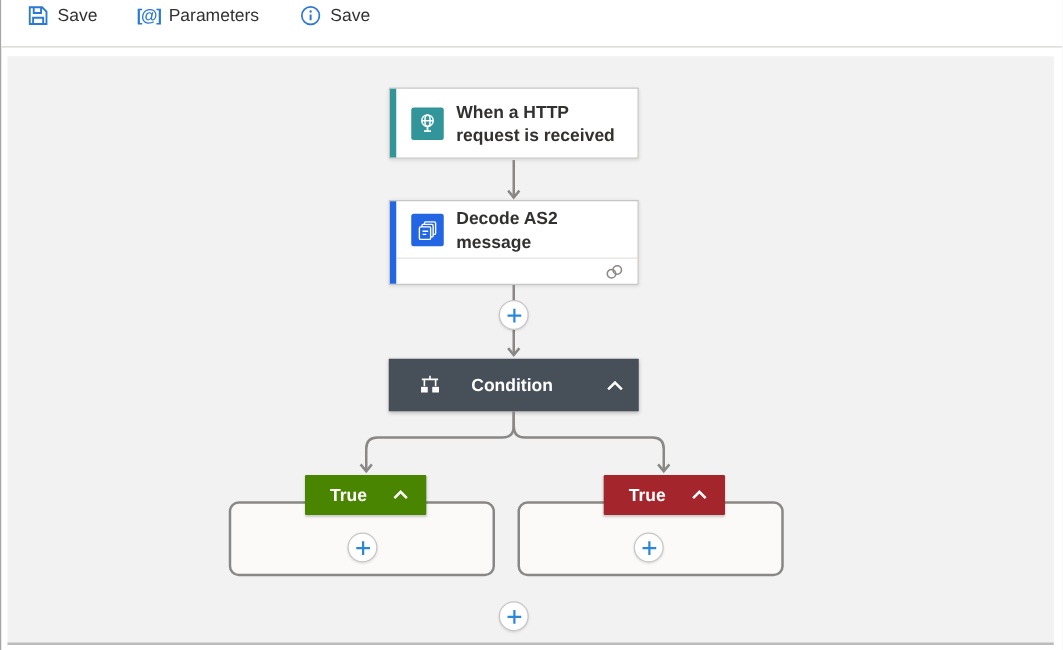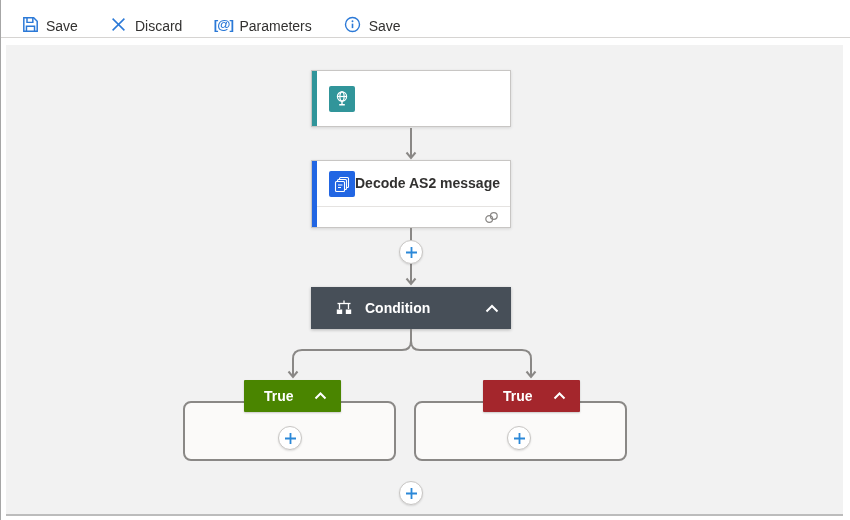--- a/index.html
+++ b/index.html
@@ -13,21 +13,21 @@
   }
 
   
   .toolbar {
     height:38px; background:#ffffff;
     border-bottom:1px solid #d6d4d2;
     display:flex; align-items:center;
     padding-left:18px; gap:28px;
   }
   .tb-btn {
-    display:flex; align-items:flex-end; gap:7px;
+    display:flex; align-items:flex-start; gap:7px;
     background:none; border:none; cursor:pointer;
     font-family:inherit; font-size:14px; color:#323130;
     height:30px; padding:0 2px;
   }
   .tb-icon { display:flex; align-items:center; justify-content:center; width:18px; height:18px; }
   .at-glyph { color:var(--toolbar-icon-blue); font-size:13.5px; font-weight:bold; letter-spacing:-1px; }
 
   
   .canvas {
     position:absolute; left:5px; right:7px; top:45px; bottom:4px;
@@ -50,32 +50,32 @@
   .node-title { font-size:14px; font-weight:600; line-height:19px; color:#323130; }
 
   .trigger-card { left:305px; top:25px; width:200px; height:57px; }
   .trigger-card .accent { background:var(--trigger-accent); }
   .trigger-card .node-icon { background:var(--trigger-accent); }
   .trigger-card .card-row { padding-left:17px; }
 
   .action-card { left:305px; top:115px; width:200px; height:68px; }
   .action-card .accent { background:var(--action-accent); }
   .action-card .node-icon { background:var(--action-accent); }
-  .action-card .title-row { height:45px; flex:0 0 45px; display:flex; align-items:center; gap:0; padding:0 10px 0 17px; }
+  .action-card .title-row { height:45px; flex:0 0 45px; display:flex; align-items:center; gap:10px; padding:0 10px 0 17px; }
   .action-footer {
     flex:1; border-top:1px solid #e5e3e1;
     display:flex; align-items:center; justify-content:flex-end;
     padding-right:10px; margin-left:5px;
   }
 
   .condition-bar {
     position:absolute; left:305px; top:242px; width:200px; height:42px;
     background:var(--condition-bg);
     box-shadow:0 1px 3px rgba(0,0,0,.25);
-    display:flex; align-items:center; gap:12px;
+    display:flex; align-items:center; gap:24px;
     padding:0 12px 0 24px; cursor:pointer;
   }
   .condition-title { color:#ffffff; font-size:14px; font-weight:700; flex:1; }
 
   .branch-label {
     position:absolute; width:97px; height:32px; top:335px;
     display:flex; align-items:center; justify-content:space-between;
     padding:0 14px 0 20px; cursor:pointer; border-radius:1px;
     box-shadow:0 1px 2px rgba(0,0,0,.2);
   }
@@ -107,28 +107,20 @@
     <span class="tb-icon">
       <svg width="17" height="17" viewBox="0 0 16 16" fill="none" stroke="#2B79D7" stroke-width="1.4">
         <path d="M1.7 1.7 H11 L14.3 5 V14.3 H1.7 Z"></path>
         <path d="M4.7 1.9 V6 H10.2 V1.9"></path>
         <path d="M4.2 14.1 V9.6 H11.8 V14.1"></path>
       </svg>
     </span>
     <span>Save</span>
   </button>
 
-  <button class="tb-btn">
-    <span class="tb-icon">
-      <svg width="15" height="15" viewBox="0 0 14 14" fill="none" stroke="#2B79D7" stroke-width="1.4">
-        <path d="M1.5 1.5 L12.5 12.5 M12.5 1.5 L1.5 12.5"></path>
-      </svg>
-    </span>
-    <span>Discard</span>
-  </button>
 
   <button class="tb-btn">
     <span class="tb-icon at-glyph">[@]</span>
     <span>Parameters</span>
   </button>
 
   <button class="tb-btn">
     <span class="tb-icon">
       <svg width="17" height="17" viewBox="0 0 16 16" fill="none" stroke="#2B79D7" stroke-width="1.3">
         <circle cx="8" cy="8" r="6.6"></circle>
@@ -146,20 +138,21 @@
     <span class="accent"></span>
     <div class="card-row">
       <span class="node-icon">
         <svg width="18" height="18" viewBox="0 0 18 18" fill="none" stroke="#ffffff" stroke-width="1.2">
           <circle cx="9" cy="6.5" r="4.6"></circle>
           <ellipse cx="9" cy="6.5" rx="2.1" ry="4.6"></ellipse>
           <path d="M4.5 6.5 H13.5"></path>
           <path d="M9 11.1 V14.5 M6.2 14.8 H11.8" stroke-width="1.4"></path>
         </svg>
       </span>
+      <span class="node-title">When a HTTP request is received</span>
     </div>
   </div>
 
   <svg class="connector" style="left:399px; top:83px;" width="12" height="32" viewBox="0 0 12 32">
     <path d="M6 0 V30" stroke="#8A8886" stroke-width="2" fill="none"></path>
     <path d="M1.5 24.5 L6 30 L10.5 24.5" stroke="#8A8886" stroke-width="2" fill="none"></path>
   </svg>
 
   <div class="card action-card">
     <span class="accent"></span>

